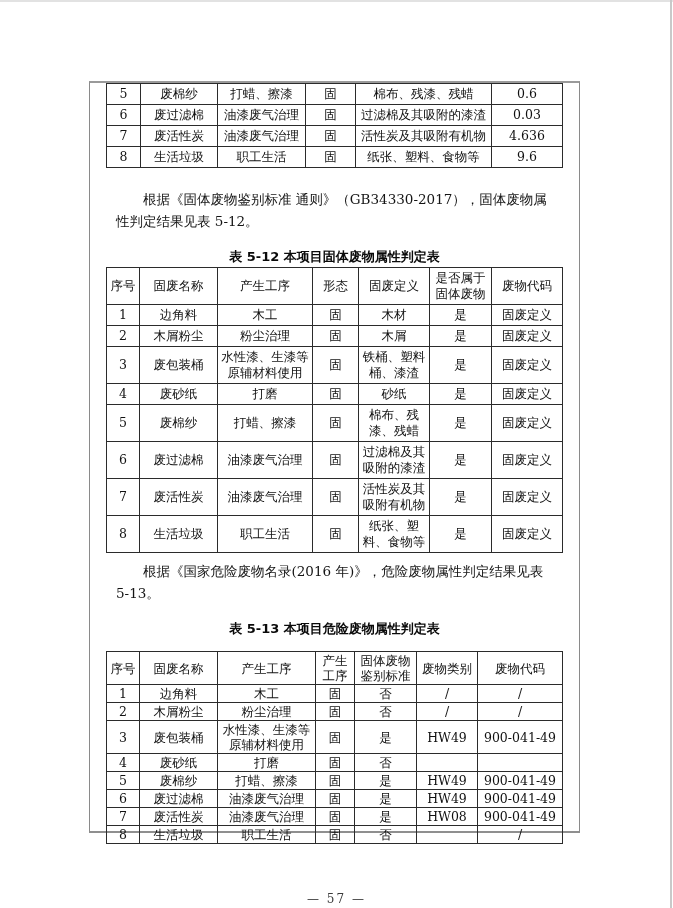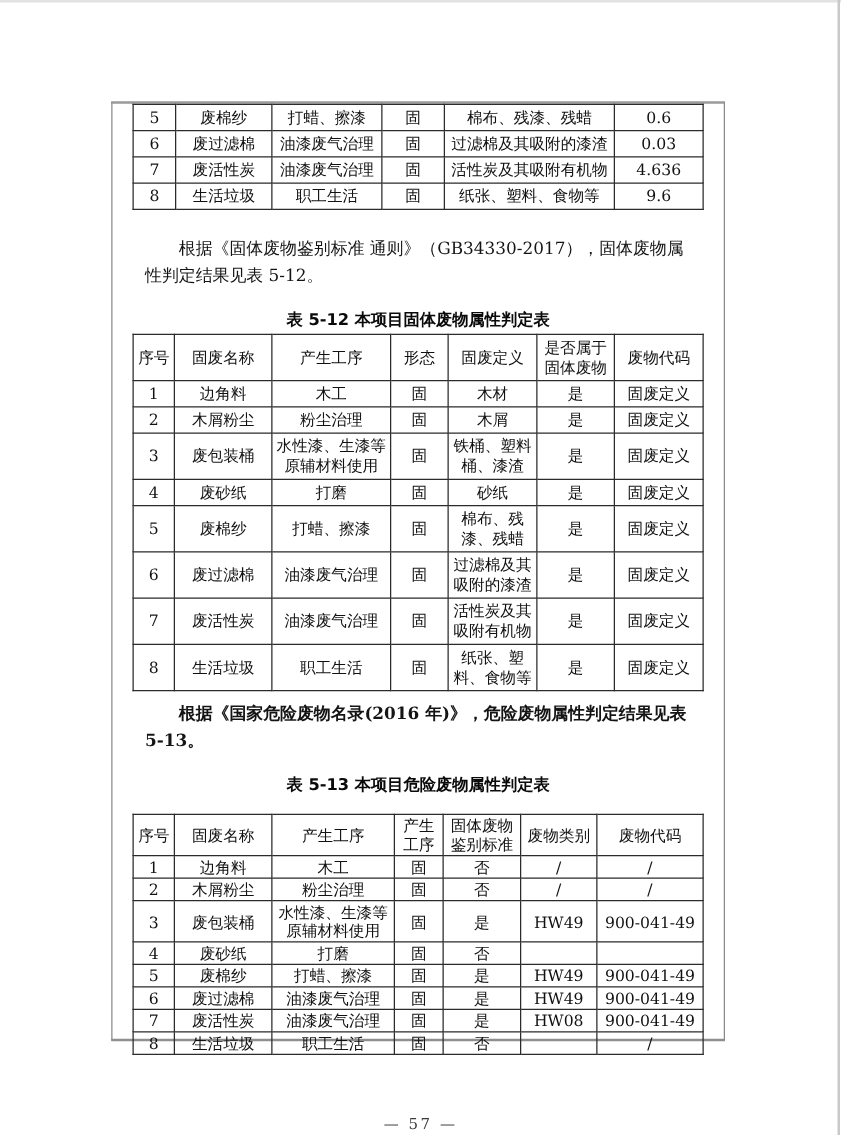--- a/index.html
+++ b/index.html
@@ -52,21 +52,21 @@
   }
   .t-compact td, .t-compact th { line-height: 15px; padding: 1px; }
   .para {
     font-size: 13.5px;
     line-height: 22px;
     text-indent: 27px;
     margin: 16px;
     color: #141414;
   }
   .p1 { margin-top: 20px; }
-  .p2 { margin-top: 7px; font-weight: bold; }
+  .p2 { margin-top: 7px; }
   .p3 { margin-top: 9px; }
   .tbl-title {
     font-family: "DejaVu Sans", "Liberation Sans", sans-serif;
     font-weight: bold;
     font-size: 13px;
     line-height: 17px;
     text-align: center;
     color: #0a0a0a;
   }
   .title1 { margin-top: 8px; margin-bottom: 2px; }

